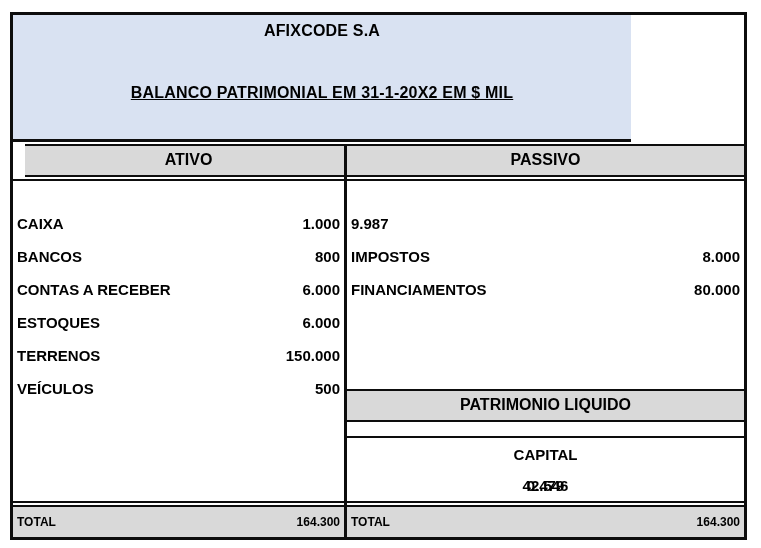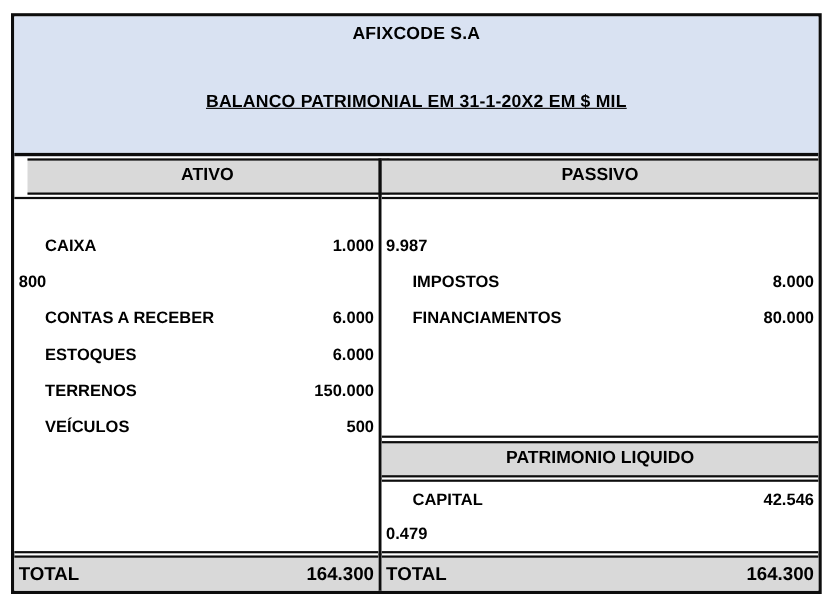--- a/index.html
+++ b/index.html
@@ -16,21 +16,21 @@
     position: absolute;
     left: 10px; top: 12px;
     width: 737px; height: 528px;
     border: 3px solid #0d0d0d;
     background: #ffffff;
   }
   
   .abs { position: absolute; }
 
   .blue-header {
-    left: 0; top: 0; width: 731px; height: 127px;
+    left: 0; top: 0; width: 618px; height: 127px;
     background: #d9e2f2;
     border-bottom: 3px solid #0d0d0d;
   }
   .title-line1 {
     position: absolute; top: 7px; left: 0; width: 100%;
     text-align: center; font-size: 16px; letter-spacing: 0.2px;
   }
   .title-line2 {
     position: absolute; top: 69px; left: 0; width: 100%;
     text-align: center; font-size: 16px; letter-spacing: 0.2px; text-decoration: underline;
@@ -55,58 +55,58 @@
 
   .body-box {
     background: #ffffff;
     border-top: 2px solid #0d0d0d;
     border-bottom: 2px solid #0d0d0d;
   }
   .body-left  { left: 0; top: 164px; width: 331px; height: 324px; padding-top: 26px; }
   .body-right { left: 334px; top: 164px; width: 397px; height: 219px; padding-top: 26px; }
 
   .pl-header {
-    left: 334px; top: 386px; width: 397px; height: 33px;
+    left: 334px; top: 374px; width: 397px; height: 33px;
     background: #d9d9d9;
     border-top: 2px solid #0d0d0d;
     border-bottom: 2px solid #0d0d0d;
     text-align: center;
     font-size: 16px;
     line-height: 28px;
   }
   .pl-body {
     left: 334px; top: 421px; width: 397px; height: 67px;
     background: #ffffff;
     border-top: 2px solid #0d0d0d;
     border-bottom: 2px solid #0d0d0d;
     padding-top: 1px;
   }
-  .pl-body .row { line-height: 31px; height: 31px; }
+  .pl-body .row { line-height: 31px; height: 31px; flex-direction: column; }
 
   .row {
     display: flex;
     justify-content: space-between;
     align-items: center;
     height: 33px;
     line-height: 33px;
     font-size: 15px;
     padding-left: 4px;
     padding-right: 4px;
   }
-  .row .lbl { text-align: left; white-space: nowrap; margin-left: 24px; }
+  .row .lbl { text-align: left; white-space: nowrap; }
   .row .val { text-align: right; white-space: nowrap; }
 
   .total-row {
     top: 490px; height: 32px;
     background: #d9d9d9;
     border-top: 2px solid #0d0d0d;
     display: flex;
     justify-content: space-between;
     align-items: center;
-    font-size: 17px;
+    font-size: 12px;
     padding-left: 4px;
     padding-right: 4px;
   }
   .total-row.left  { left: 0; width: 331px; }
   .total-row.right { left: 334px; width: 397px; }
 </style>
 </head>
 <body>
 
 <div class="sheet">
@@ -120,20 +120,21 @@
   <div class="abs col-header right">PASSIVO</div>
 
   <div class="abs v-divider"></div>
 
   <div class="abs body-box body-left">
       <div class="row">
         <span class="lbl">CAIXA</span>
         <span class="val">1.000</span>
       </div>
       <div class="row">
+        <span class="lbl">BANCOS</span>
         <span class="val">800</span>
       </div>
       <div class="row">
         <span class="lbl">CONTAS A RECEBER</span>
         <span class="val">6.000</span>
       </div>
       <div class="row">
         <span class="lbl">ESTOQUES</span>
         <span class="val">6.000</span>
       </div>

